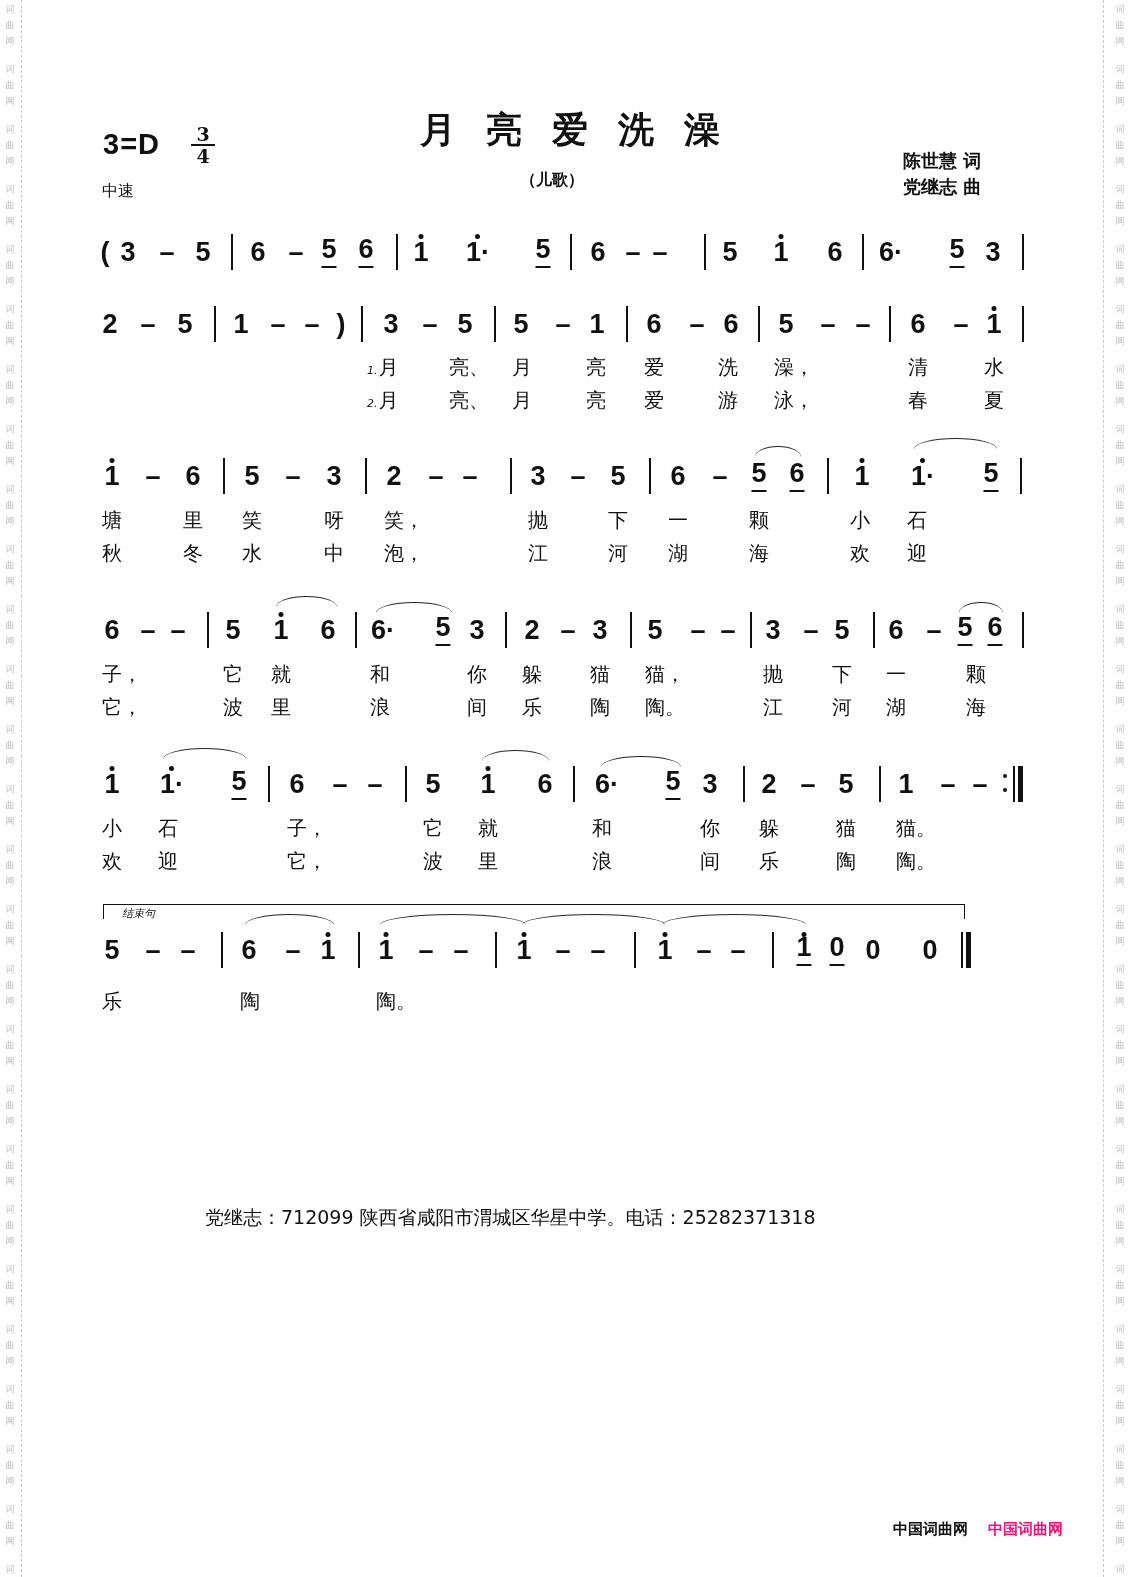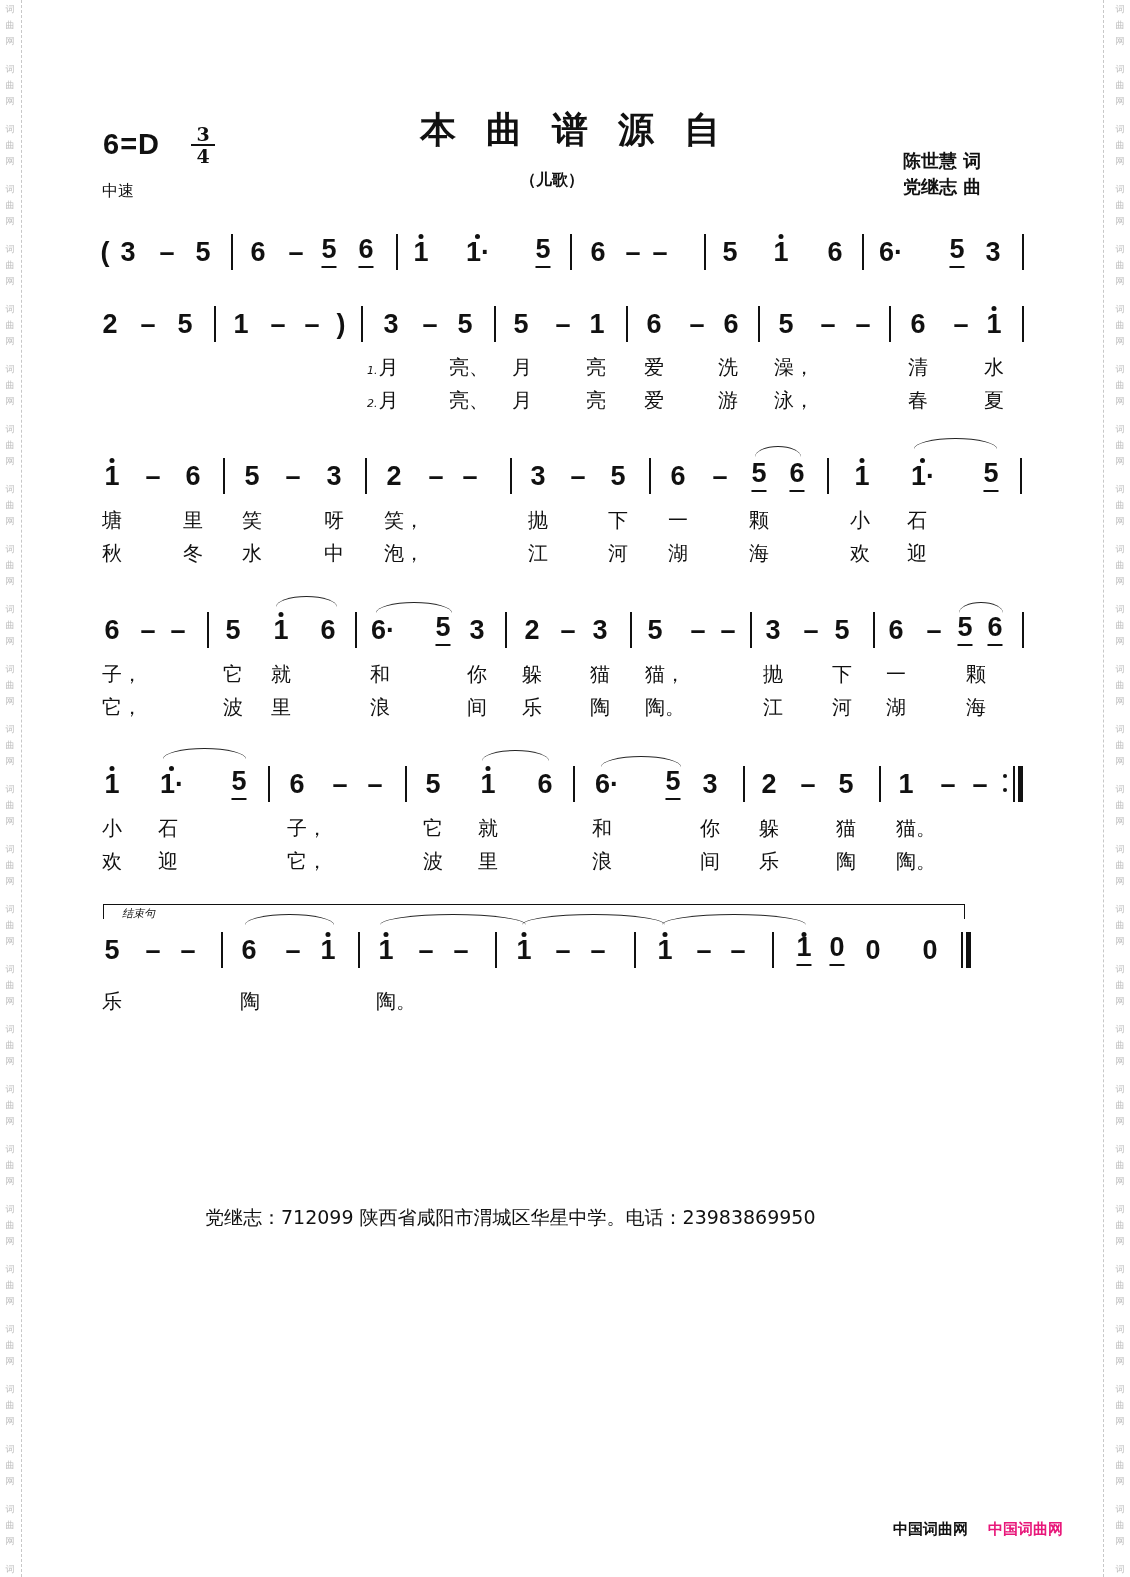--- a/index.html
+++ b/index.html
@@ -211,27 +211,27 @@
     <div class="wm" style="top: 1414px;">网</div>
     <div class="wm" style="top: 1442px;">词</div>
     <div class="wm" style="top: 1458px;">曲</div>
     <div class="wm" style="top: 1474px;">网</div>
     <div class="wm" style="top: 1502px;">词</div>
     <div class="wm" style="top: 1518px;">曲</div>
     <div class="wm" style="top: 1534px;">网</div>
     <div class="wm" style="top: 1562px;">词</div>
   </div>
 
-<div class="key">6=D</div>
+<div class="key">3=D</div>
 <div class="meter">
   <div class="num">3</div>
   <div>4</div>
 </div>
 <div class="tempo">中速</div>
-<div class="title">本曲谱源自</div>
+<div class="title">月亮爱洗澡</div>
 <div class="subtitle">（儿歌）</div>
 <div class="credits">
   <div>陈世慧 词</div>
   <div>党继志 曲</div>
 </div>
 
 <div id="score">
     <div class="line" style="top: 232px;">
       <div class="tok" style="left: 5px;">(</div>
       <div class="tok" style="left: 28px;">3</div>
@@ -521,18 +521,18 @@
       <div class="ly" style="left: 12px;">乐</div>
       <div class="ly" style="left: 150px;">陶</div>
       <div class="ly" style="left: 296px;">陶。</div>
     </div>
   </div>
 
 <div class="ending-bracket"></div>
 <div class="ending-label">结束句</div>
 
 <div class="contact">
-  <div>党继志：712099  陕西省咸阳市渭城区华星中学。电话：23983869950</div>
+  <div>党继志：712099  陕西省咸阳市渭城区华星中学。电话：25282371318</div>
 </div>
 
 <div class="footer">
   <span>中国词曲网</span><span class="brand" style="color: rgb(232, 23, 122);">中国词曲网</span>
 </div>
 
 </body></html>

